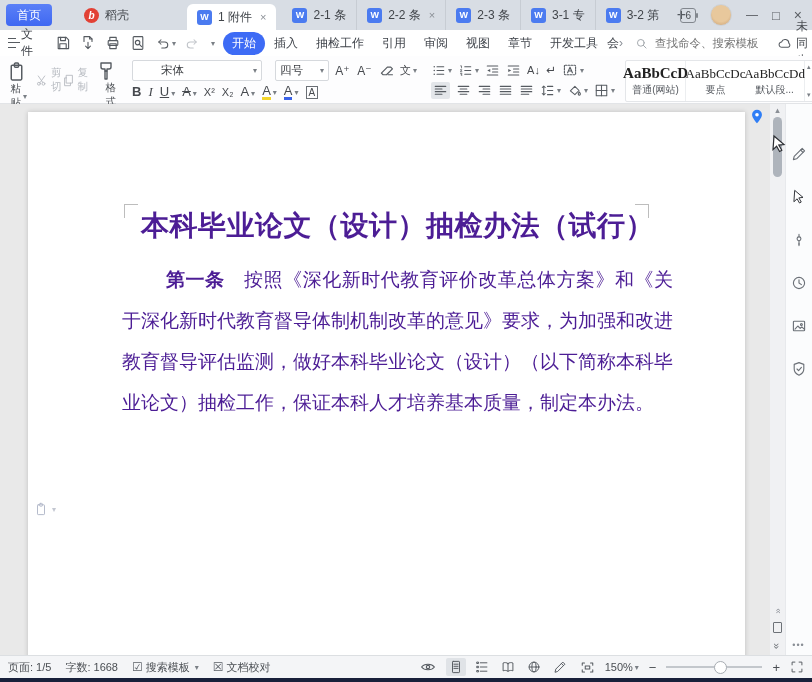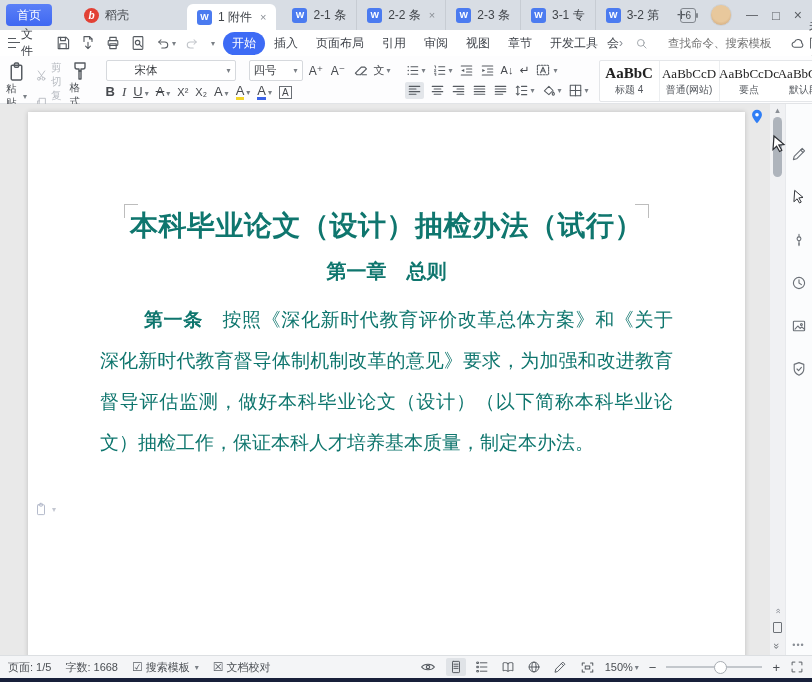--- a/index.html
+++ b/index.html
@@ -29,30 +29,30 @@
   .wbtn{color:#5a5e63;font-size:12px;}
   
   .menubar{position:absolute;left:0;top:30px;width:812px;height:26px;background:#fff;display:flex;align-items:center;font-size:12px;color:#3f434a;}
   .filebtn{display:flex;align-items:center;gap:5px;padding:0 10px 0 8px;}
   .hamb{display:inline-block;width:12px;height:8px;border-top:1.4px solid #565b61;border-bottom:1.4px solid #565b61;position:relative;}
   .hamb::after{content:"";position:absolute;left:0;top:2.6px;width:12px;height:1.4px;background:#565b61;}
   .qat{display:flex;align-items:center;gap:9px;padding:0 8px;}
   .menu-tab{padding:3px 9px;border-radius:12px;color:#3f434a;flex:none;}
   .menu-tab.active{background:#3d6bf5;color:#fff;}
   .menu-more{color:#3f434a;display:flex;align-items:center;}
-  .searchbox{display:flex;align-items:center;gap:18px;margin-left:12px;color:#9aa0a6;flex:none;}
+  .searchbox{display:flex;align-items:center;gap:5px;margin-left:12px;color:#9aa0a6;flex:none;}
   .searchbox input{border:none;outline:none;font-size:11.5px;width:120px;color:#3f434a;background:transparent;}
   .menuright{margin-left:auto;display:flex;align-items:center;gap:13px;padding-right:10px;color:#4a4e53;}
   .mr-item{display:flex;align-items:center;gap:4px;}
   
   .ribbon{position:absolute;left:0;top:56px;width:812px;height:48px;background:#fdfdfe;border-bottom:1px solid #e2e4e7;
           display:flex;align-items:stretch;padding-top:3px;box-sizing:border-box;}
   .rib-paste{width:36px;display:flex;flex-direction:column;align-items:center;justify-content:space-between;padding:2px 0 3px 6px;}
-  .rib-lbl{font-size:10.5px;color:#4a4e53;}
-  .rib-cutcopy{display:flex;flex-direction:column;justify-content:space-around;padding:2px 4px 4px 8px;color:#b6bac0;}
+  .rib-lbl{font-size:10.5px;color:#4a4e53;text-align:right;}
+  .rib-cutcopy{display:flex;flex-direction:row;justify-content:space-around;padding:2px 4px 4px 8px;color:#b6bac0;}
   .rib-cutcopy .row{gap:3px;font-size:10.5px;}
   .rib-cutcopy svg.ic{stroke:#b6bac0;color:#b6bac0;}
   .rib-fmt{display:flex;flex-direction:column;align-items:center;justify-content:space-between;padding:2px 6px 3px 4px;}
   .fontgrp{display:flex;flex-direction:column;justify-content:space-between;padding:1px 6px 3px 10px;}
   .fg1{display:flex;align-items:center;gap:5px;}
   .combo{border:1px solid #d6d9dd;border-radius:2px;height:19px;display:flex;align-items:center;justify-content:space-between;
          padding:0 4px;font-size:11.5px;background:#fff;}
   .fname{width:96px;padding-left:28px;} .fsize{width:44px;margin-left:8px;}
   .gbtn{display:flex;align-items:center;justify-content:center;min-width:17px;height:19px;font-size:12px;color:#46494e;}
   .fg2{display:flex;align-items:center;gap:7px;font-size:13px;color:#46494e;}
@@ -71,21 +71,21 @@
   .styleitem:nth-child(n+2) .ssample{font-size:13px;}
   .sname{font-size:10px;color:#55595f;white-space:nowrap;}
   .galarrows{display:flex;flex-direction:column;justify-content:space-between;padding:2px 2px;font-size:7px;color:#7a7f85;}
   
   .docarea{position:absolute;left:0;top:104px;width:812px;height:551px;background:#e9e9e9;overflow:hidden;}
   .page{position:absolute;left:28px;top:8px;width:717px;height:560px;background:#fff;box-shadow:0 0 5px rgba(0,0,0,.18);
         box-sizing:border-box;padding:95px 72px 0;}
   .mark{position:absolute;width:13px;height:13px;border-color:#bdbdbd;}
   .mark.tl{left:96px;top:92px;border-left:1px solid #bdbdbd;border-top:1px solid #bdbdbd;}
   .mark.tr{right:96px;top:92px;border-right:1px solid #bdbdbd;border-top:1px solid #bdbdbd;}
-  .doc{font-family:Liberation Sans, sans-serif;color:#0f766e;}
+  .doc{font-family:Liberation Sans, sans-serif;color:#4c1d95;margin-left:22px;}
   .doc-title{font-size:28px;font-weight:bold;text-align:center;letter-spacing:.5px;line-height:38px;}
   .doc-chapter{font-size:20px;font-weight:bold;text-align:center;margin-top:13px;}
   .doc p{margin:0;font-size:19px;line-height:41px;text-align:justify;text-indent:44px;}
   .doc p.p1{margin-top:14px;}
   .doc p.p2{margin-top:40px;}
   .lead{font-weight:bold;}
   .hl{background:#f9ee30;}
   .margin-paste{position:absolute;left:34px;top:398px;display:flex;align-items:center;gap:2px;opacity:.75;}
   .pin{position:absolute;left:748px;top:4px;}
   
@@ -362,21 +362,21 @@
         </svg>
         <span class="dd">▾</span>
       </span>
     <svg class="ic" width="15" height="15" style="stroke:#c0c4c9;">
         <use href="#s-redo"></use>
       </svg>
     <span class="dd">▾</span>
   </div>
   <span class="menu-tab active">开始</span>
   <span class="menu-tab">插入</span>
-  <span class="menu-tab">页面布局</span>
+  <span class="menu-tab">抽检工作</span>
   <span class="menu-tab">引用</span>
   <span class="menu-tab">审阅</span>
   <span class="menu-tab">视图</span>
   <span class="menu-tab">章节</span>
   <span class="menu-tab">开发工具</span>
   <span class="menu-more">
       <span>会</span>
       <span style="color:#8a8f96;">›</span>
     </span>
   <div class="searchbox">
@@ -521,24 +521,20 @@
       <span class="row">
           <svg class="ic" width="15" height="15">
             <use href="#s-grid"></use>
           </svg>
           <span class="dd">▾</span>
         </span>
     </div>
   </div>
   <div class="stylegal">
     <div class="styleitem">
-      <span class="ssample">AaBbC</span>
-      <span class="sname">标题 4</span>
-    </div>
-    <div class="styleitem">
       <span class="ssample">AaBbCcD</span>
       <span class="sname">普通(网站)</span>
     </div>
     <div class="styleitem" style="border-right:none;">
       <span class="ssample">AaBbCcDc</span>
       <span class="sname">要点</span>
     </div>
     <div class="styleitem">
       <span class="ssample">AaBbCcDd</span>
       <span class="sname">默认段...</span>
@@ -550,21 +546,20 @@
   </div>
 
 </div>
 
 <div class="docarea">
   <div class="page">
     <div class="mark tl"></div>
     <div class="mark tr"></div>
     <div class="doc">
       <div class="doc-title">本科毕业论文（设计）抽检办法（试行）</div>
-      <div class="doc-chapter">第一章　总则</div>
       <p class="p1"><span class="lead">第一条</span><span>　</span><span>按照《深化新时代教育评价改革总体方案》和《关于深化新时代教育督导体制机制改革的意见》要求，为加强和改进教育督导评估监测，做好本科毕业论文（设计）（以下简称本科毕业论文）抽检工作，保证本科人才培养基本质量，制定本办法。</span></p>
     </div>
   </div>
   <div class="margin-paste">
     <svg class="ic" width="14" height="14" style="stroke:#9aa2b8;">
         <use href="#s-clipboard"></use>
       </svg>
     <span class="dd" style="color:#b0b5c2;">▾</span>
   </div>
   <svg class="pin" width="18" height="18" viewBox="0 0 20 20">

